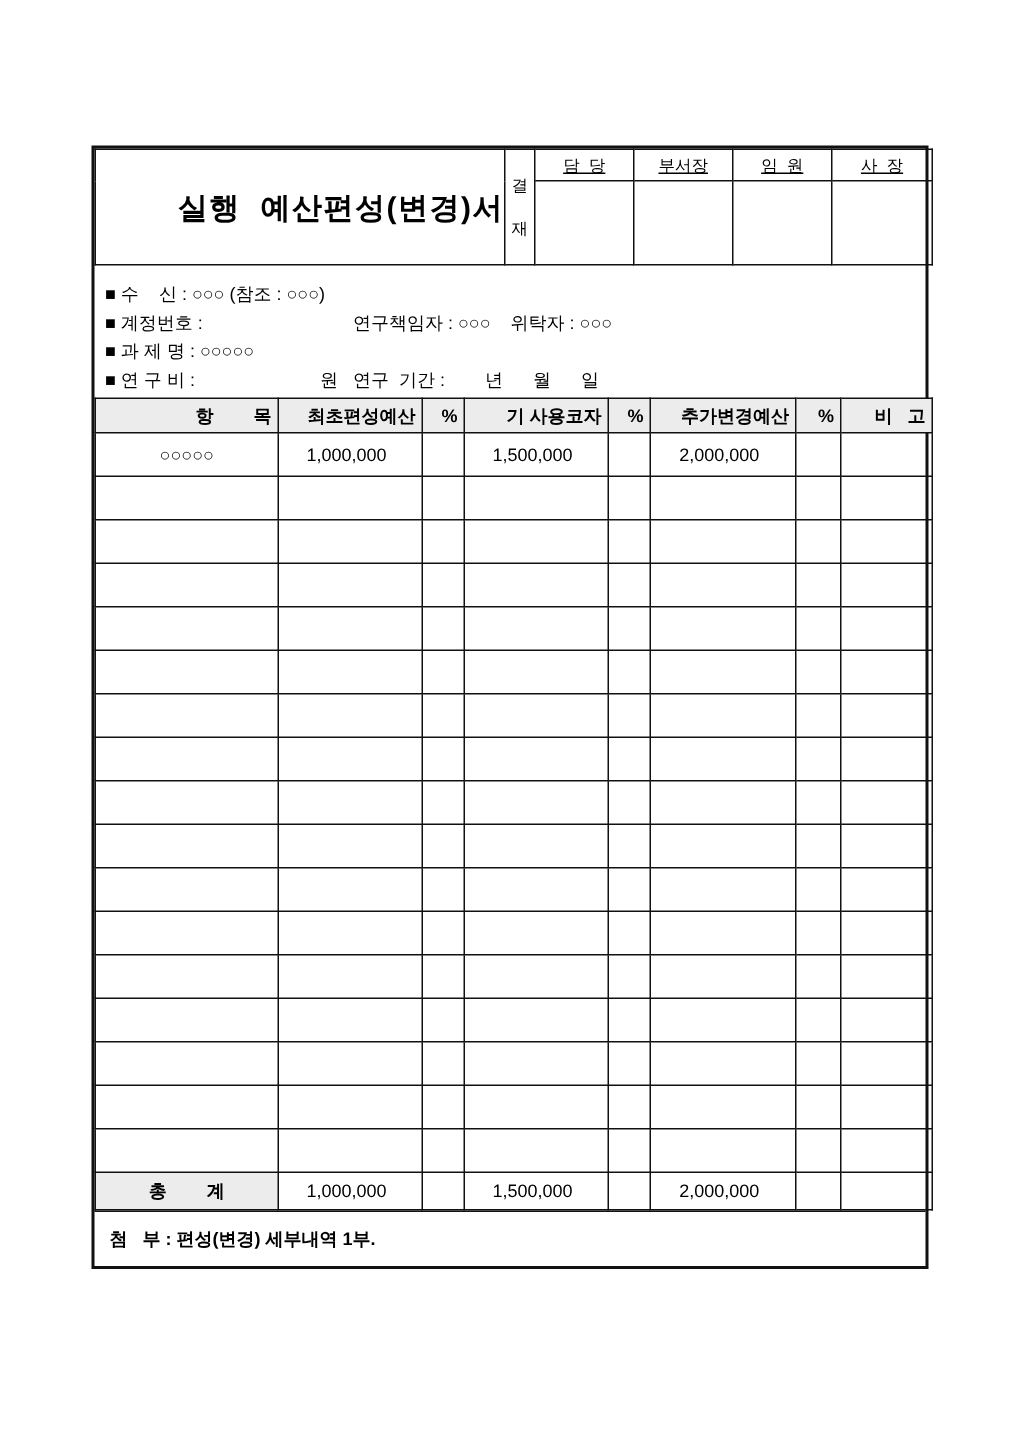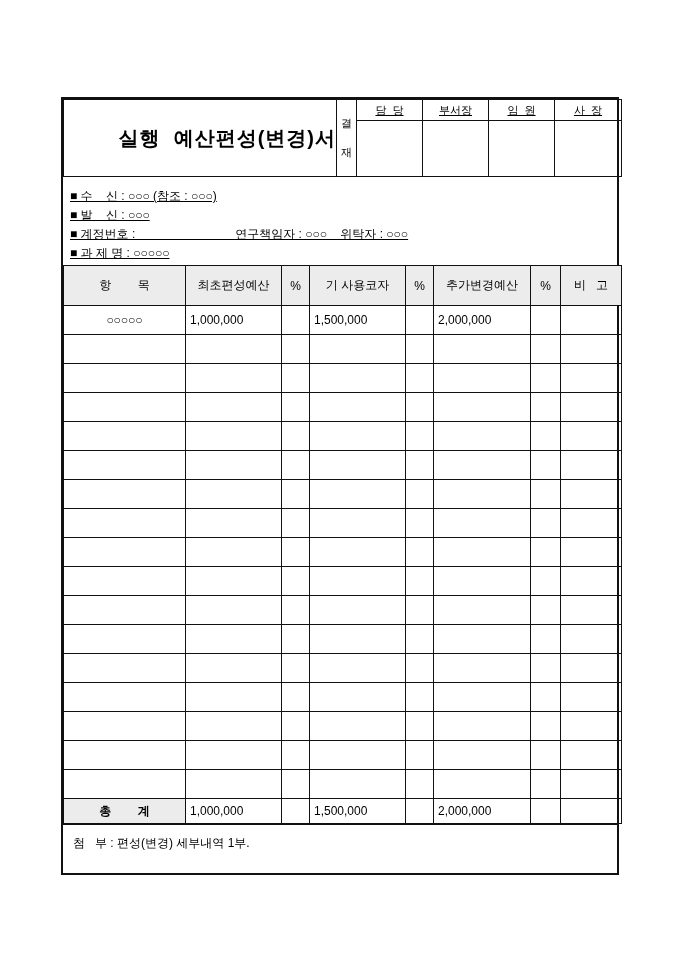--- a/index.html
+++ b/index.html
@@ -27,57 +27,57 @@
     font-size: 11px; padding: 2px 0;
   }
   .gj-cell .gj-stack { display: flex; flex-direction: column; justify-content: space-evenly; height: 72px; }
   .appr-col {
     height: 21px; text-align: center; vertical-align: middle;
     font-size: 11px; white-space: pre; text-decoration: underline;
   }
   .sign-row td { height: 56px; }
 
   
-  .info { padding: 10px 6px 2px 7px; text-decoration: underline; }
+  .info { padding: 10px 6px 2px 7px; }
   .info-line {
     font-size: 12px; line-height: 19px; white-space: pre;
   }
 
   
   .statement {
     font-size: 12px; padding: 8px 4px 7px 16px; white-space: pre;
   }
 
   
   .budget-tbl th, .budget-tbl td {
     border: 1px solid #111;
     font-size: 12px;
     height: 29px;
     padding: 0 4px;
     overflow: hidden;
     white-space: pre;
   }
   .budget-tbl thead th {
     background: #ececec;
-    font-weight: normal;
-    height: 40px;
-    text-align: center;
+    font-weight: bold;
+    height: 23px;
+    text-align: right;
   }
   .budget-tbl td.c-item { text-align: center; }
-  .budget-tbl td.c-num  { text-align: left; padding-right: 9px; }
+  .budget-tbl td.c-num  { text-align: center; padding-right: 9px; }
   .budget-tbl tr.total-row td { height: 25px; }
   .budget-tbl td.c-total {
     background: #ececec; font-weight: bold; text-align: center; margin-left: 48px;
   }
 
   
   .attach {
     border-top: 1px solid #111;
-    font-size: 12px; font-weight: normal;
-    padding: 10px 4px 21px 10px;
+    font-size: 12px; font-weight: bold;
+    padding: 10px 4px 9px 10px;
     white-space: pre;
   }
 </style>
 </head>
 <body>
 
 <div class="doc">
 
   <table class="header-tbl">
     <colgroup>
@@ -106,23 +106,23 @@
         <td></td>
         <td></td>
         <td></td>
         <td></td>
       </tr>
     </tbody>
   </table>
 
   <div class="info">
     <div class="info-line">■ 수    신 : ○○○ (참조 : ○○○)</div>
-    <div class="info-line">■ 발    신 : ○○○</div>
     <div class="info-line">■ 계정번호 :                              연구책임자 : ○○○    위탁자 : ○○○</div>
     <div class="info-line">■ 과 제 명 : ○○○○○</div>
+    <div class="info-line">■ 연 구 비 :                         원   연구  기간 :        년      월      일</div>
   </div>
 
 
   <table class="budget-tbl">
     <colgroup>
       <col style="width:122px">
         <col style="width:96px">
         <col style="width:28px">
       <col style="width:96px">
         <col style="width:28px">

